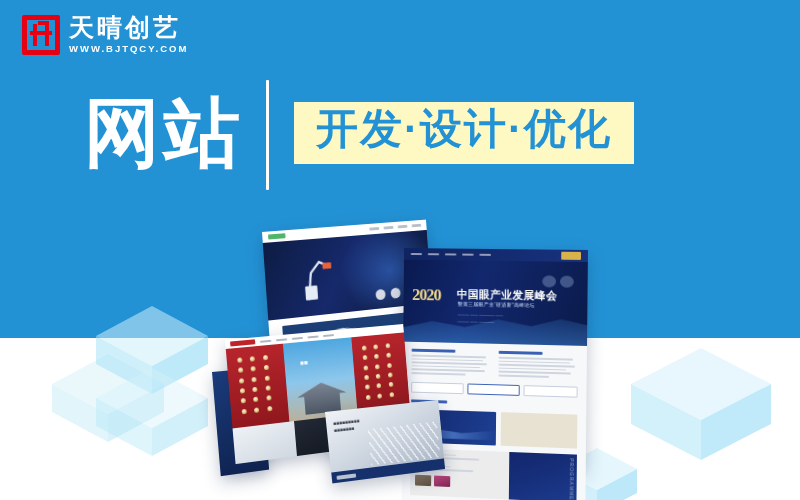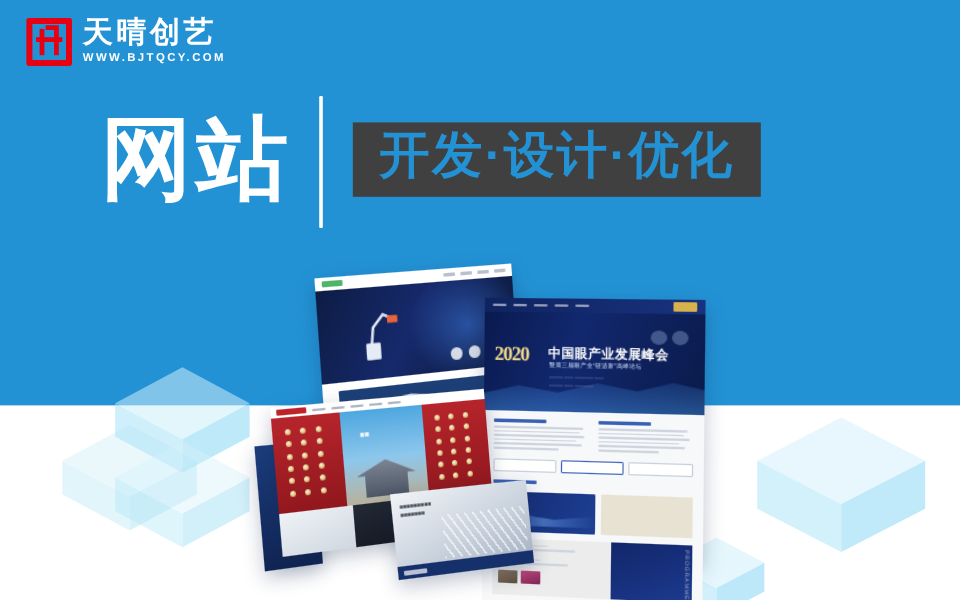--- a/index.html
+++ b/index.html
@@ -66,21 +66,21 @@
     line-height:112px;white-space:nowrap;
   }
   .divider{
     width:3px;background:#ffffff;margin:4px 0 0 22px;height:110px;
     border-radius:1px;
   }
   .headline-right{
     margin-left:25px;display:flex;flex-direction:column;
   }
   .kw-box{
-    background:#404040;padding:1px 22px 9px 22px;
+    background:#fef9c3;padding:1px 22px 9px 22px;
     display:inline-block;align-self:flex-start;
   }
   .kw-box-text{
     color:#2292d5;font-size:42px;font-weight:bold;letter-spacing:2px;
     line-height:52px;white-space:nowrap;
   }
   .subtitle{
     color:#ffffff;font-size:25px;font-weight:bold;letter-spacing:2px;
     line-height:34px;white-space:nowrap;margin-top:12px;margin-left:3px;
   }

